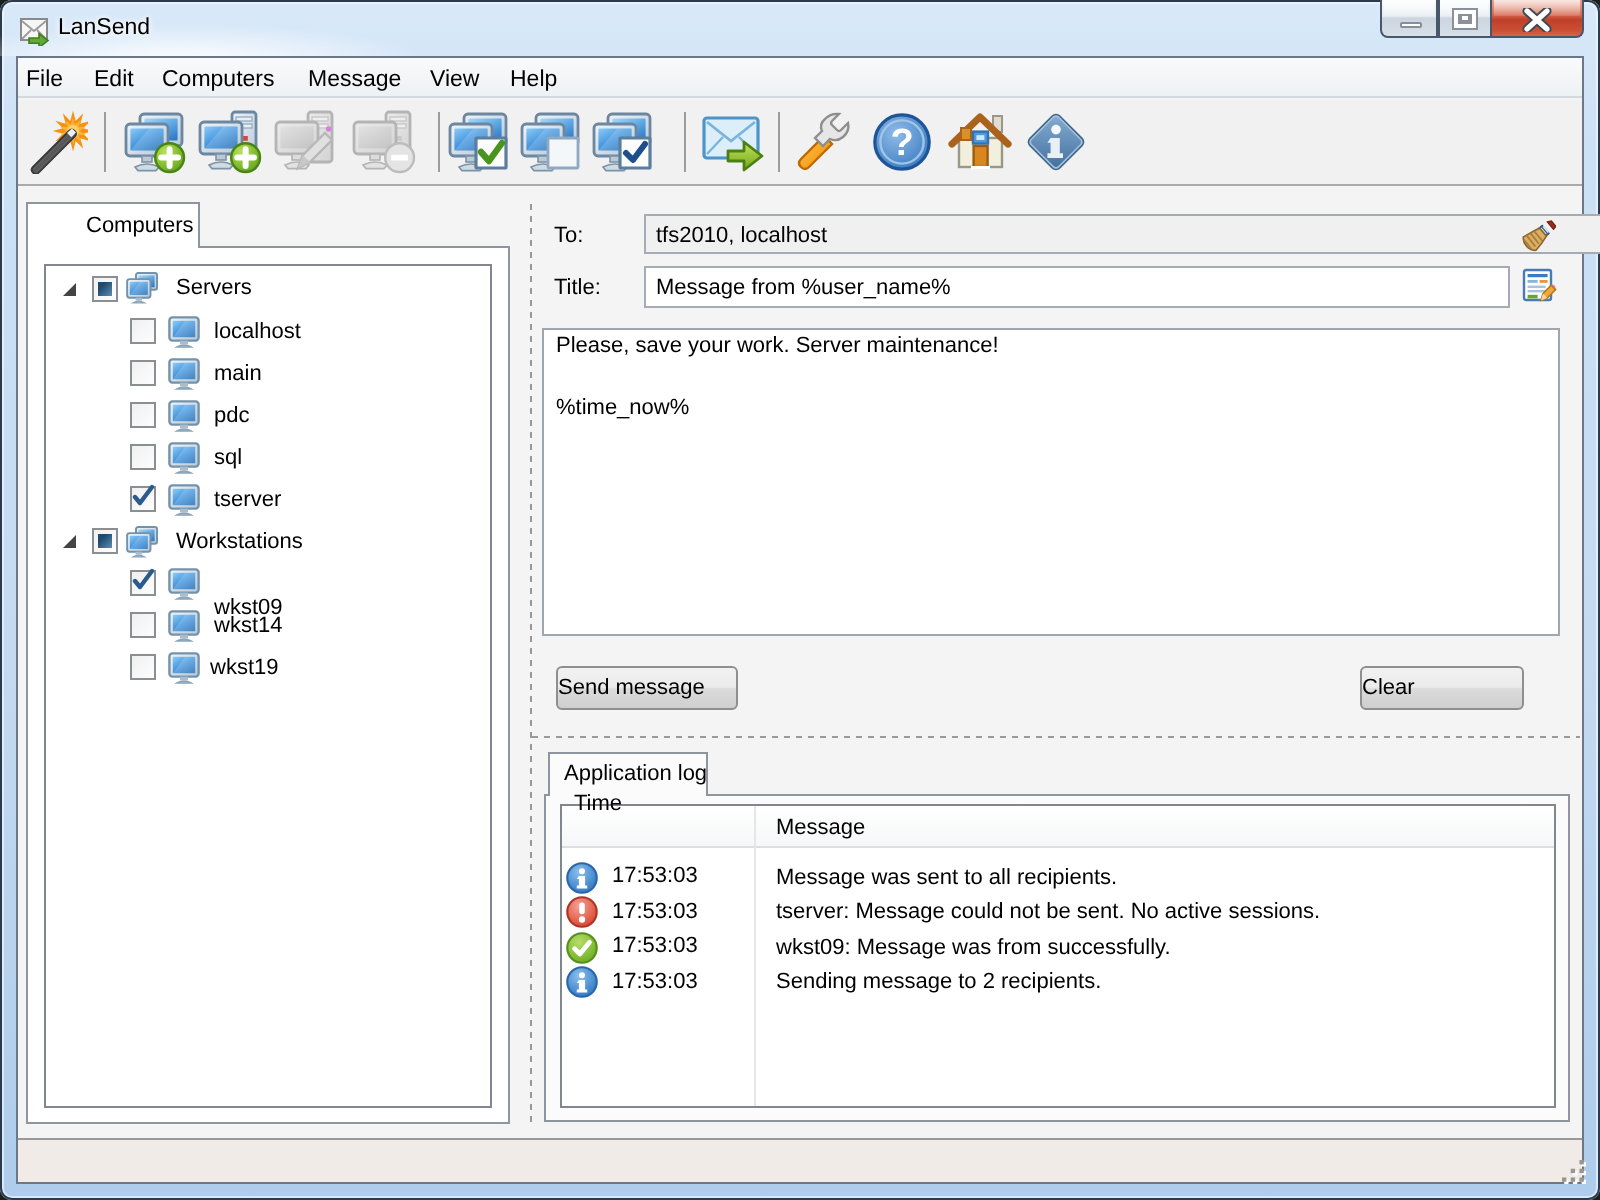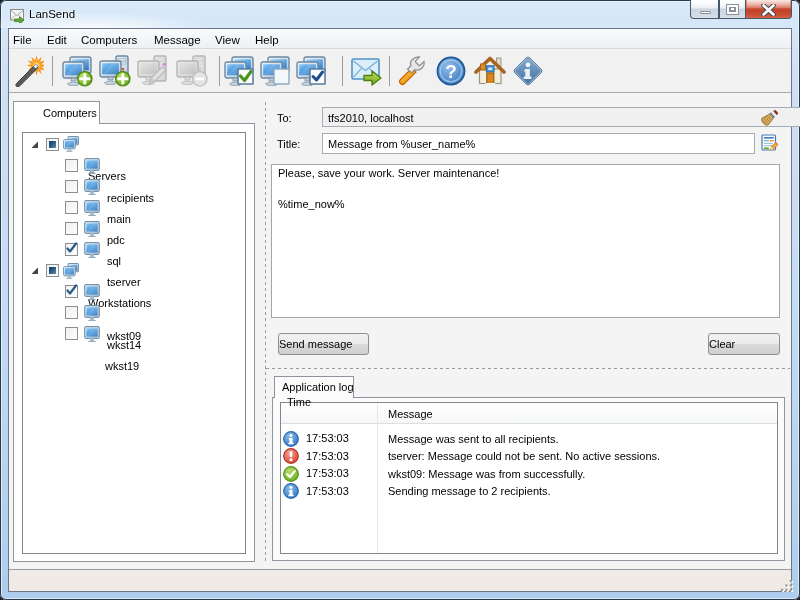--- a/index.html
+++ b/index.html
@@ -41,21 +41,21 @@
 .tsep { position:absolute; top:56px; width:1px; height:30px; background:#9c9c9c; }
 .ticon { position:absolute; top:55px; width:32px; height:32px; }
 
 #ltab { position:absolute; left:13px; top:101px; width:87px; height:23px;
   background:#fff; border:1px solid #8e959e; border-bottom:none; z-index:3; }
 #ltabtxt { position:absolute; left:43px; top:107px; z-index:4; }
 #lpane { position:absolute; left:13px; top:123px; width:242px; height:439px;
   background:#fff; border:1px solid #8e959e; z-index:2; }
 #treebox { position:absolute; left:22px; top:132px; width:224px; height:422px;
   background:#fff; border:1px solid #82878f; z-index:4; }
-.trow { position:absolute; z-index:6; font-size:11px;margin-top:32px; }
+.trow { position:absolute; z-index:6; font-size:11px; }
 .cb { position:absolute; z-index:6; width:13px; height:13px; border:1px solid #8a8f94;
   background:linear-gradient(135deg,#f0f0f0,#fdfdfd); }
 .cbfull { position:absolute; z-index:7; left:2px; top:2px; width:7px; height:7px;
   background:linear-gradient(135deg,#1e4a70 30%,#5e8cb4 100%); }
 .tico { position:absolute; z-index:6; }
 
 #vsplit { position:absolute; left:265px; top:102px; width:1px; height:460px;
   background:repeating-linear-gradient(180deg,#999 0 3px,transparent 3px 6px); }
 #hsplit { position:absolute; left:266px; top:368px; width:524px; height:1px;
   background:repeating-linear-gradient(90deg,#999 0 3px,transparent 3px 6px); }
@@ -63,21 +63,21 @@
 .lbl { position:absolute; font-size:11px; }
 .field { position:absolute; border:1px solid #a5acb5; padding:4px 0 0 5px; font-size:11px; }
 #tofield { left:322px; top:107px; width:494px; height:20px; background:#f0f0f0; }
 #titlefield { left:322px; top:133px; width:433px; height:21px; background:#fff; }
 #msgarea { position:absolute; left:271px; top:164px; width:509px; height:154px;
   background:#fff; border:1px solid #a0a6ad; padding:1px 0 0 6px; line-height:15.5px; font-size:11px; }
 .btn { position:absolute; height:22px; border:1px solid #8e8f8f; border-radius:3px;
   background:linear-gradient(180deg,#f2f2f2 0%,#ebebeb 48%,#dbdbdb 52%,#cfcfcf 100%);
   font-size:11px; text-align:left; padding-top:4px; }
 #btnsend { left:278px; top:333px; width:91px; }
-#btnclear { left:708px; top:333px; width:72px; }
+#btnclear { left:680px; top:333px; width:82px; }
 
 #logtab { position:absolute; left:274px; top:376px; width:80px; height:22px; white-space:nowrap; overflow:visible;
   background:#fbfbfb; border:1px solid #8e959e; border-bottom:none; z-index:3;
   padding:4px 0 0 7px; font-size:11px;text-align:center; }
 #logpane { position:absolute; left:272px; top:397px; width:513px; height:164px;
   background:#fbfbfb; border:1px solid #8e959e; z-index:2; }
 #logbox { position:absolute; left:280px; top:402px; width:498px; height:152px;
   background:#fff; border:1px solid #82878f; z-index:4; }
 #loghead { position:absolute; left:281px; top:403px; width:496px; height:21px;
   background:linear-gradient(180deg,#ffffff,#f6f7f8); border-bottom:1px solid #dcdfe1; z-index:5; }
@@ -393,21 +393,21 @@
   </svg>
 <div class="trow" style="left:88px;top:138px">Servers</div>
 <div class="cb" style="left:65px;top:159.0px"></div>
 <svg class="tico" style="left:84px;top:157.5px" width="16" height="16" viewBox="0 0 16 16">
     <rect x="0.7" y="0.7" width="14.6" height="11.6" rx="1.5" fill="url(#gframe)" stroke="#7493ab" stroke-width="1.2"></rect>
 <rect x="2.4" y="2.4" width="11.2" height="8.2" fill="url(#gscreenA)"></rect>
 <path d="M2.4 10.6 L8.5 2.4 L13.6 2.4 L13.6 10.6 Z" fill="rgba(255,255,255,0.18)"></path>
 <rect x="6" y="12.3" width="4" height="1.8" fill="#a8bccc"></rect>
 <path d="M4.5 15.5 q3.5-2 7 0 Z" fill="#a8bccc" stroke="#8aa4ba" stroke-width="0.8"></path>
   </svg>
-<div class="trow" style="left:107px;top:159.5px">recipients</div>
+<div class="trow" style="left:107px;top:159.5px">localhost</div>
 <div class="cb" style="left:65px;top:180.0px"></div>
 <svg class="tico" style="left:84px;top:178.5px" width="16" height="16" viewBox="0 0 16 16">
     <rect x="0.7" y="0.7" width="14.6" height="11.6" rx="1.5" fill="url(#gframe)" stroke="#7493ab" stroke-width="1.2"></rect>
 <rect x="2.4" y="2.4" width="11.2" height="8.2" fill="url(#gscreenA)"></rect>
 <path d="M2.4 10.6 L8.5 2.4 L13.6 2.4 L13.6 10.6 Z" fill="rgba(255,255,255,0.18)"></path>
 <rect x="6" y="12.3" width="4" height="1.8" fill="#a8bccc"></rect>
 <path d="M4.5 15.5 q3.5-2 7 0 Z" fill="#a8bccc" stroke="#8aa4ba" stroke-width="0.8"></path>
   </svg>
 <div class="trow" style="left:107px;top:180.5px">main</div>
 <div class="cb" style="left:65px;top:201.0px"></div>

